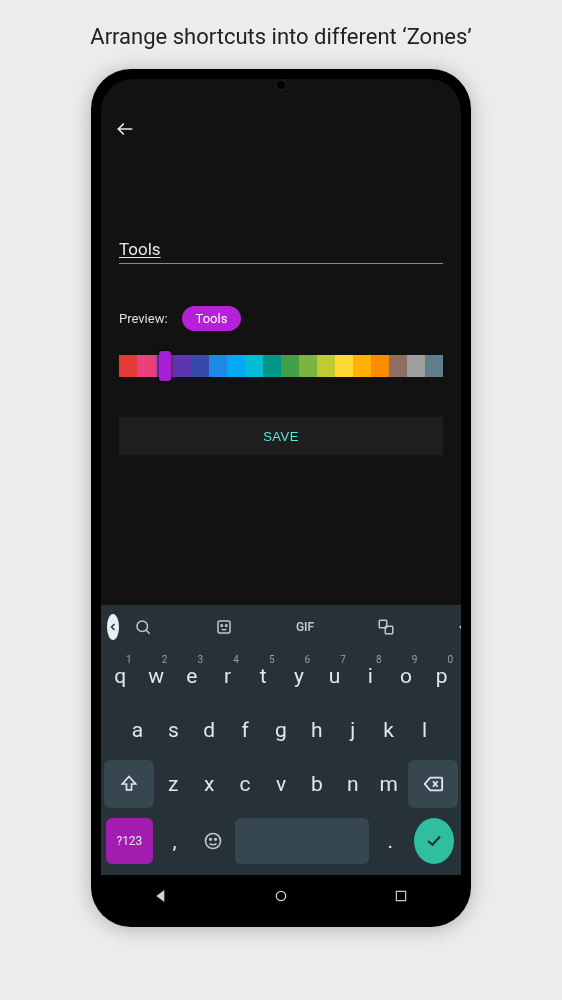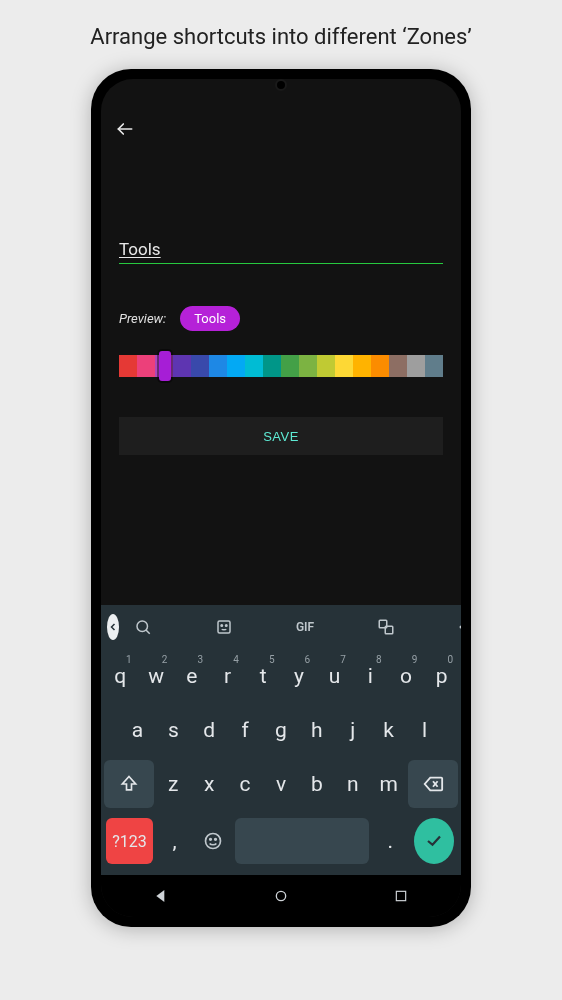--- a/index.html
+++ b/index.html
@@ -85,21 +85,20 @@
   }
   .preview-row {
     margin-top: 42px;
     display: flex;
     align-items: center;
     gap: 14px;
   }
   .preview-label {
     color: #e0e0e0;
     font-size: 13px;
-    font-style: italic;
   }
   .preview-chip {
     background: #b521d8;
     color: #fff;
     padding: 5px 14px;
     border-radius: 14px;
     font-size: 13px;
   }
   .color-strip {
     margin-top: 24px;
@@ -180,21 +179,21 @@
     font-size: 10px;
     color: #96a0a6;
   }
   .kb-row-mid { padding: 3px 20px; }
   .kb-shift, .kb-back { flex: 1.4; background:#37474f; }
   .kb-comma, .kb-period { flex: 1; }
   .kb-space {
     flex: 4;
     background: #37474f;
   }
-  .kb-numsym { flex: 1.4; background:#ef4444; font-size:16px; }
+  .kb-numsym { flex: 1.4; background:#a21caf; font-size:12px; }
   .kb-enter {
     flex: 1.4;
     background: #2fbfa0;
     border-radius: 50%;
     max-width: 40px; height: 40px;
     margin: 4px 2px;
     flex: none;
     width:40px;
   }
   .kb-row-last {

